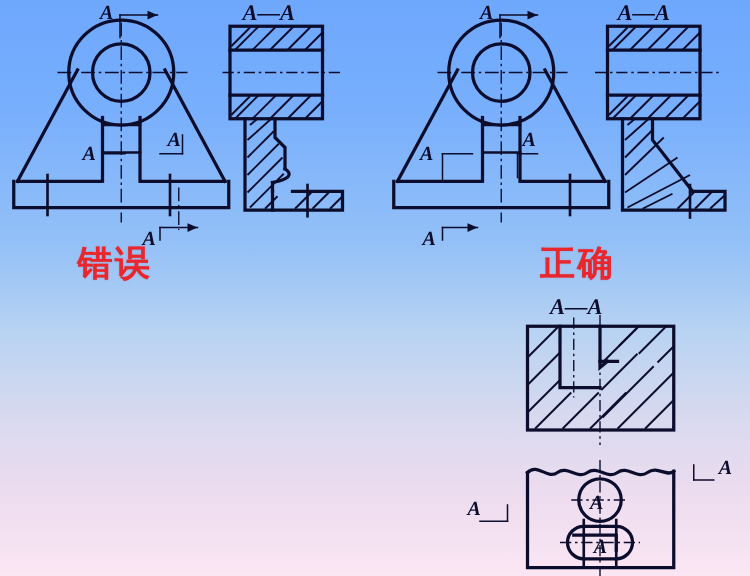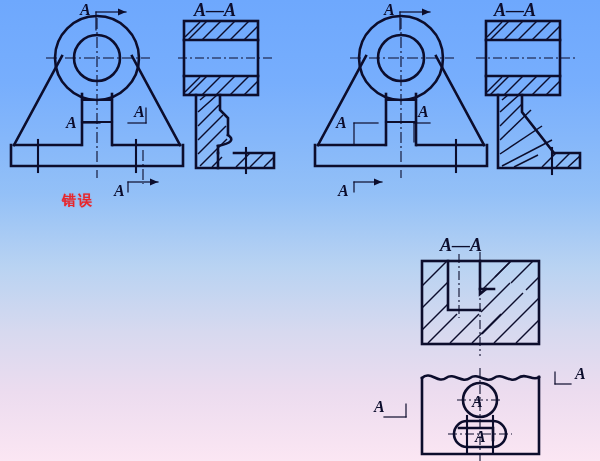--- a/index.html
+++ b/index.html
@@ -16,21 +16,21 @@
       #fbe6f3 100%);
     position:relative;
   }
   #stage{position:absolute;inset:0;}
   svg{position:absolute;left:0;top:0;overflow:visible;}
   .lbl-red{
     position:absolute;
     color:#e8262b;
     font-family:"DejaVu Sans",sans-serif;
     font-weight:bold;
-    font-size:14px;
+    font-size:28px;
     letter-spacing:2px;
     text-shadow:0 0 1px rgba(232,38,43,.5);
     white-space:nowrap;
   }
   #caption{
     position:absolute;
     left:2px;top:268px;width:360px;
     color:#2b2f7a;
     font-family:"DejaVu Sans",sans-serif;
     font-size:21.5px;
@@ -232,20 +232,21 @@
     </g>
     <g class="hatch">
       <line x1="74" y1="167" x2="88" y2="153"></line>
       <line x1="88" y1="167" x2="102" y2="153"></line>
       <line x1="100" y1="167" x2="112" y2="156"></line>
     </g>
     <line class="dw med" x1="84" y1="148" x2="84" y2="174"></line>
   </svg>
 
   <div class="lbl-red" style="left:62px;top:192px;">错误</div>
+  <div class="lbl-red" style="left:432px;top:192px;">正确</div>
 
 
   <svg width="200" height="230" style="left:400px;top:232px;">
 
     <text class="ital aa" x="40" y="19">A—A</text>
 
     <rect class="dw thick" x="22" y="29" width="117" height="83"></rect>
 
     <path class="dw thick" d="M48 29 L48 78 L80 78"></path>
 

